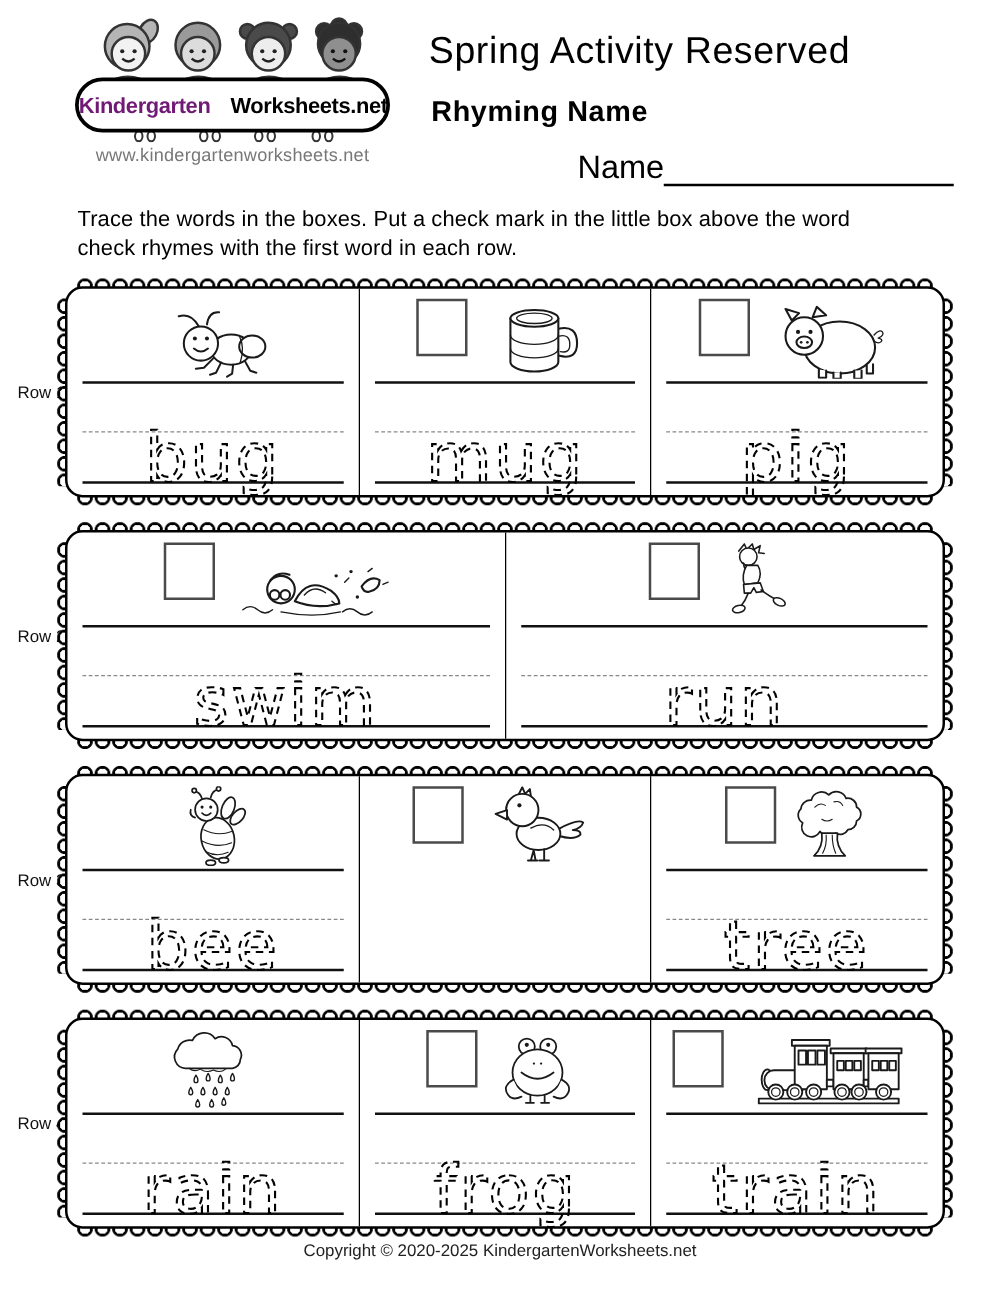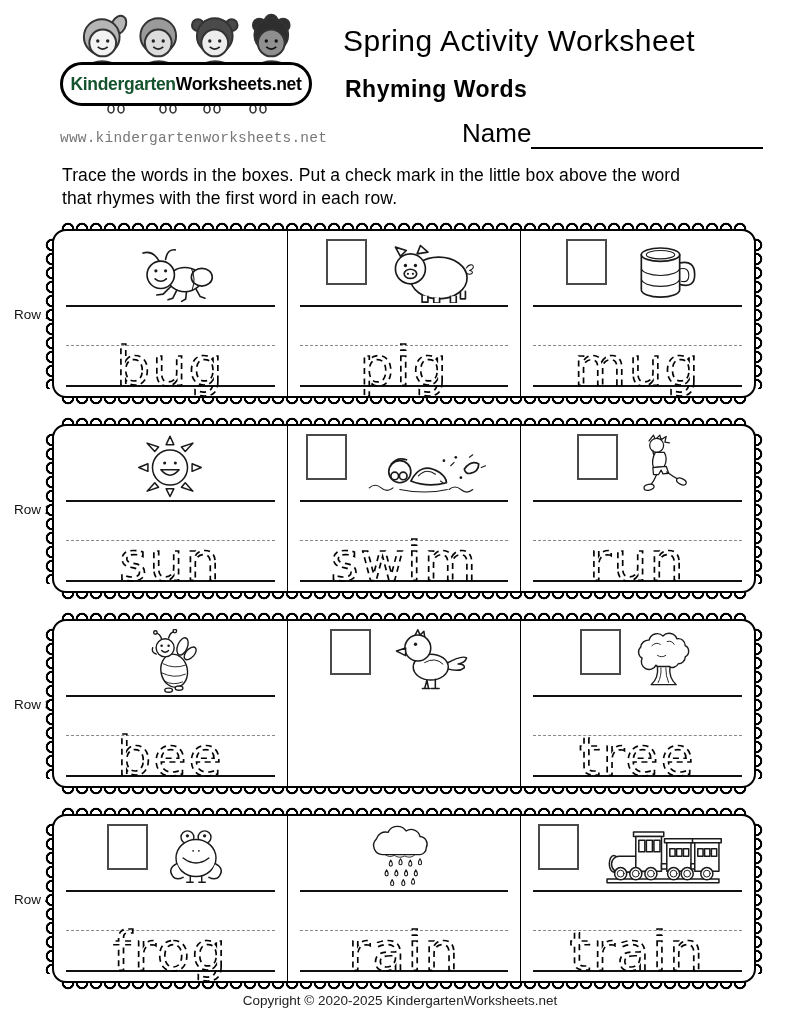--- a/index.html
+++ b/index.html
@@ -5,24 +5,24 @@
   html,body { margin:0; padding:0; background:#ffffff; }
   body { font-family:"Liberation Sans", sans-serif; color:#000; }
   .page { position:relative; width:800px; height:1035px; background:#fff; overflow:hidden; margin:0 auto; }
 
   
   .logo { position:absolute; left:60px; top:12px; width:252px; text-align:center; }
   .logo-kids { display:block; margin:0 auto -6px auto; position:relative; z-index:0; }
   .logo-banner { position:relative; z-index:1; border:3px solid #000; border-radius:24px; background:#fff;
                  height:38px; line-height:38px; white-space:nowrap; font-weight:bold; font-size:17.5px;
                  letter-spacing:-0.3px; font-family:"Liberation Sans", sans-serif; }
-  .brand-gray { color:#14532d; }
-  .brand-black { color:#000; }
+  .brand-gray { color:#701a75; }
+  .brand-black { color:#000;padding-left:16px; }
   .logo-feet { display:block; margin:-2px auto 0 auto; }
-  .logo-url { margin-top:16px; font-size:14.5px; color:#777; letter-spacing:0.2px;font-family:Liberation Mono, monospace; }
+  .logo-url { margin-top:3px; font-size:14.5px; color:#777; letter-spacing:0.2px; }
 
   .title { position:absolute; left:343px; top:24px; font-size:30px; font-weight:400; letter-spacing:0.5px; }
   .subtitle { position:absolute; left:345px; top:76px; font-size:23px; font-weight:bold; letter-spacing:0.5px; }
   .name-row { position:absolute; left:462px; top:118px; display:flex; align-items:flex-end;text-align:right; }
   .name-label { font-size:26px; }
   .name-line { display:inline-block; width:232px; height:28px; border-bottom:2.5px solid #000; }
 
   .instructions { position:absolute; left:62px; top:164px; width:710px; font-size:17.5px; line-height:1.32; letter-spacing:0.1px; }
 
   
@@ -115,30 +115,30 @@
           <ellipse cx="92" cy="5" rx="3" ry="4"></ellipse>
         <ellipse cx="126" cy="5" rx="3" ry="4"></ellipse>
           <ellipse cx="136" cy="5" rx="3" ry="4"></ellipse>
         <ellipse cx="172" cy="5" rx="3" ry="4"></ellipse>
           <ellipse cx="182" cy="5" rx="3" ry="4"></ellipse>
       </g>
     </svg>
     <div class="logo-url">www.kindergartenworksheets.net</div>
   </div>
 
-  <div class="title">Spring Activity Worksheet</div>
-  <div class="subtitle">Rhyming Words</div>
+  <div class="title">Spring Activity Reserved</div>
+  <div class="subtitle">Rhyming Name</div>
   <div class="name-row">
     <span class="name-label">Name</span>
     <span class="name-line"></span>
   </div>
 
   <div class="instructions">
     <div>Trace the words in the boxes. Put a check mark in the little box above the word</div>
-    <div>that rhymes with the first word in each row.</div>
+    <div>check rhymes with the first word in each row.</div>
   </div>
 
   <div class="row-block" style="top:222px;">
     <span class="row-label">Row 1</span>
     <div class="sc-h sc-top"></div>
     <div class="sc-h sc-bottom"></div>
     <div class="sc-v sc-left"></div>
     <div class="sc-v sc-right"></div>
     <div class="panel-box">
 
@@ -163,20 +163,42 @@
           <div class="wline line-base"></div>
           <svg class="word-svg">
               <text class="trace" x="50%" y="80" text-anchor="middle">bug</text>
             </svg>
         </div>
       </div>
 
       <div class="cell">
         <div class="art">
           <div class="checkbox"></div>
+          <svg class="art-svg" width="92" height="60" viewBox="0 0 92 72">
+            <path class="f" d="M66,24 q18,-4 18,14 q0,16 -17,12"></path>
+            <path class="thin" d="M67,31 q10,-2 10,8 q0,9 -9,7"></path>
+            <path class="f" d="M20,14 v42 a23,9 0 0 0 46,0 v-42"></path>
+            <ellipse class="f" cx="43" cy="14" rx="23" ry="8"></ellipse>
+            <ellipse class="thin" cx="43" cy="14" rx="17" ry="5"></ellipse>
+            <path class="thin" d="M20,30 a23,9 0 0 0 46,0 M20,43 a23,9 0 0 0 46,0"></path>
+          </svg>
+        </div>
+        <div class="write">
+          <div class="wline line-top"></div>
+          <div class="wline line-mid"></div>
+          <div class="wline line-base"></div>
+          <svg class="word-svg">
+              <text class="trace" x="50%" y="80" text-anchor="middle">mug</text>
+            </svg>
+        </div>
+      </div>
+
+      <div class="cell">
+        <div class="art">
+          <div class="checkbox"></div>
           <svg class="art-svg" width="106" height="60" viewBox="0 0 115 72">
             <path class="thin" d="M101,30 c7,-9 13,0 4,3 c7,1 2,7 -4,3"></path>
             <ellipse class="f" cx="68" cy="42" rx="34" ry="25"></ellipse>
             <path class="f" d="M48,63 v8 h7 v-7 M62,66 v6 h7 v-6 M82,64 v8 h7 v-8 M94,59 v8 h6 v-9"></path>
             <path class="f" d="M22,16 l-6,-11 l13,4 z M42,13 l4,-10 l9,8 z"></path>
             <circle class="f" cx="34" cy="31" r="18"></circle>
             <circle class="d" cx="28" cy="27" r="2"></circle>
               <circle class="d" cx="40" cy="27" r="2"></circle>
             <ellipse class="f" cx="34" cy="37" rx="7.5" ry="5.5"></ellipse>
             <circle class="d" cx="31" cy="37" r="1.3"></circle>
@@ -185,72 +207,31 @@
         </div>
         <div class="write">
           <div class="wline line-top"></div>
           <div class="wline line-mid"></div>
           <div class="wline line-base"></div>
           <svg class="word-svg">
               <text class="trace" x="50%" y="80" text-anchor="middle">pig</text>
             </svg>
         </div>
       </div>
-
-      <div class="cell">
-        <div class="art">
-          <div class="checkbox"></div>
-          <svg class="art-svg" width="92" height="60" viewBox="0 0 92 72">
-            <path class="f" d="M66,24 q18,-4 18,14 q0,16 -17,12"></path>
-            <path class="thin" d="M67,31 q10,-2 10,8 q0,9 -9,7"></path>
-            <path class="f" d="M20,14 v42 a23,9 0 0 0 46,0 v-42"></path>
-            <ellipse class="f" cx="43" cy="14" rx="23" ry="8"></ellipse>
-            <ellipse class="thin" cx="43" cy="14" rx="17" ry="5"></ellipse>
-            <path class="thin" d="M20,30 a23,9 0 0 0 46,0 M20,43 a23,9 0 0 0 46,0"></path>
-          </svg>
-        </div>
-        <div class="write">
-          <div class="wline line-top"></div>
-          <div class="wline line-mid"></div>
-          <div class="wline line-base"></div>
-          <svg class="word-svg">
-              <text class="trace" x="50%" y="80" text-anchor="middle">mug</text>
-            </svg>
-        </div>
-      </div>
     </div>
   </div>
 
   <div class="row-block" style="top:417px;">
     <span class="row-label">Row 2</span>
     <div class="sc-h sc-top"></div>
     <div class="sc-h sc-bottom"></div>
     <div class="sc-v sc-left"></div>
     <div class="sc-v sc-right"></div>
     <div class="panel-box">
 
-      <div class="cell">
-        <div class="art">
-          <svg class="art-svg" width="88" height="64" viewBox="0 0 96 84">
-            <path class="f" d="M43,14 L48,3 L53,14 Z M43,72 l5,10 l5,-10 z M19,39 L7,44 L19,49 Z M77,39 L89,44 L77,49 Z M28,23 l-10,-11 l15,5 z M68,23 l10,-11 l-15,5 z M28,64 l-10,11 l15,-5 z M68,64 l10,11 l-15,-5 z"></path>
-            <circle class="f" cx="48" cy="44" r="23"></circle>
-            <circle class="d" cx="41" cy="38" r="2"></circle>
-              <circle class="d" cx="55" cy="38" r="2"></circle>
-            <path class="f" d="M36,47 Q48,61 60,47 Z"></path>
-          </svg>
-        </div>
-        <div class="write">
-          <div class="wline line-top"></div>
-          <div class="wline line-mid"></div>
-          <div class="wline line-base"></div>
-          <svg class="word-svg">
-              <text class="trace" x="50%" y="80" text-anchor="middle">sun</text>
-            </svg>
-        </div>
-      </div>
 
       <div class="cell">
         <div class="art">
           <div class="checkbox"></div>
           <svg class="art-svg" width="145" height="56" viewBox="0 0 150 66">
             <path class="thin" d="M4,54 q7,-6 14,0 q7,6 14,0 M98,56 q7,-6 14,0 q7,6 14,0 M40,56 q30,6 56,0"></path>
             <circle class="f" cx="40" cy="35" r="13"></circle>
             <path d="M30,26 q7,-9 18,-5"></path>
             <circle class="f" cx="34" cy="40" r="4.5"></circle>
               <circle class="f" cx="44" cy="40" r="4.5"></circle>
@@ -373,47 +354,20 @@
     </div>
   </div>
 
   <div class="row-block" style="top:807px;">
     <span class="row-label">Row 4</span>
     <div class="sc-h sc-top"></div>
     <div class="sc-h sc-bottom"></div>
     <div class="sc-v sc-left"></div>
     <div class="sc-v sc-right"></div>
     <div class="panel-box">
-
-      <div class="cell">
-        <div class="art">
-          <div class="checkbox"></div>
-          <svg class="art-svg" width="76" height="60" viewBox="0 0 100 84">
-            <circle class="f" cx="38" cy="13" r="9"></circle>
-              <circle class="f" cx="62" cy="13" r="9"></circle>
-            <ellipse class="f" cx="50" cy="42" rx="28" ry="26"></ellipse>
-            <circle class="d" cx="38" cy="11" r="2.3"></circle>
-              <circle class="d" cx="62" cy="11" r="2.3"></circle>
-            <path d="M32,42 q18,14 36,0"></path>
-            <circle class="d" cx="46" cy="32" r="1.3"></circle>
-              <circle class="d" cx="54" cy="32" r="1.3"></circle>
-            <path class="f" d="M23,50 q-13,7 -6,17 q5,7 15,2"></path>
-            <path class="f" d="M77,50 q13,7 6,17 q-5,7 -15,2"></path>
-            <path d="M42,68 v8 m-5,0 h9 M58,68 v8 m-4,0 h9"></path>
-          </svg>
-        </div>
-        <div class="write">
-          <div class="wline line-top"></div>
-          <div class="wline line-mid"></div>
-          <div class="wline line-base"></div>
-          <svg class="word-svg">
-              <text class="trace" x="50%" y="80" text-anchor="middle">frog</text>
-            </svg>
-        </div>
-      </div>
 
       <div class="cell">
         <div class="art">
           <svg class="art-svg" width="90" height="64" viewBox="0 0 110 92">
             <path class="f" d="M24,44 a13,13 0 0 1 -9,-22 a14,14 0 0 1 17,-10 a15,15 0 0 1 26,-2 a13,13 0 0 1 20,8 a11,11 0 0 1 9,16 a10,10 0 0 1 -9,10 z"></path>
             <path class="thin" d="M28,44 q6,5 13,1 q7,5 15,1 q8,4 14,-1"></path>
             <g class="f" stroke-width="1.6">
               <path d="M36,52 c3,4.5 3,8.5 0,8.5 c-3,0 -3,-4 0,-8.5 z"></path>
               <path d="M50,50 c3,4.5 3,8.5 0,8.5 c-3,0 -3,-4 0,-8.5 z"></path>
               <path d="M64,52 c3,4.5 3,8.5 0,8.5 c-3,0 -3,-4 0,-8.5 z"></path>
@@ -427,20 +381,47 @@
               <path d="M68,78 c3,4.5 3,8.5 0,8.5 c-3,0 -3,-4 0,-8.5 z"></path>
             </g>
           </svg>
         </div>
         <div class="write">
           <div class="wline line-top"></div>
           <div class="wline line-mid"></div>
           <div class="wline line-base"></div>
           <svg class="word-svg">
               <text class="trace" x="50%" y="80" text-anchor="middle">rain</text>
+            </svg>
+        </div>
+      </div>
+
+      <div class="cell">
+        <div class="art">
+          <div class="checkbox"></div>
+          <svg class="art-svg" width="76" height="60" viewBox="0 0 100 84">
+            <circle class="f" cx="38" cy="13" r="9"></circle>
+              <circle class="f" cx="62" cy="13" r="9"></circle>
+            <ellipse class="f" cx="50" cy="42" rx="28" ry="26"></ellipse>
+            <circle class="d" cx="38" cy="11" r="2.3"></circle>
+              <circle class="d" cx="62" cy="11" r="2.3"></circle>
+            <path d="M32,42 q18,14 36,0"></path>
+            <circle class="d" cx="46" cy="32" r="1.3"></circle>
+              <circle class="d" cx="54" cy="32" r="1.3"></circle>
+            <path class="f" d="M23,50 q-13,7 -6,17 q5,7 15,2"></path>
+            <path class="f" d="M77,50 q13,7 6,17 q-5,7 -15,2"></path>
+            <path d="M42,68 v8 m-5,0 h9 M58,68 v8 m-4,0 h9"></path>
+          </svg>
+        </div>
+        <div class="write">
+          <div class="wline line-top"></div>
+          <div class="wline line-mid"></div>
+          <div class="wline line-base"></div>
+          <svg class="word-svg">
+              <text class="trace" x="50%" y="80" text-anchor="middle">frog</text>
             </svg>
         </div>
       </div>
 
       <div class="cell">
         <div class="art">
           <div class="checkbox"></div>
           <svg class="art-svg" width="148" height="62" viewBox="0 0 156 82">
             <rect class="f" x="4" y="70" width="148" height="5"></rect>
             <ellipse class="f" cx="13" cy="50" rx="6" ry="11"></ellipse>

